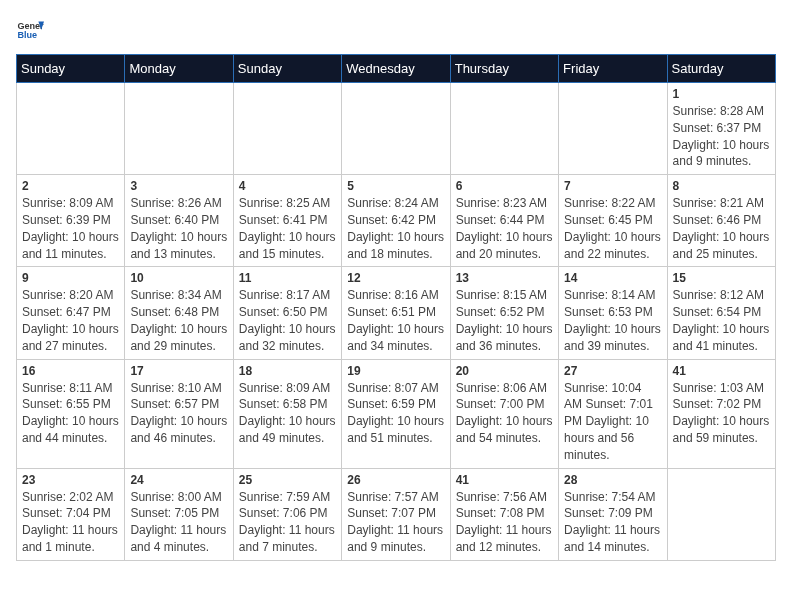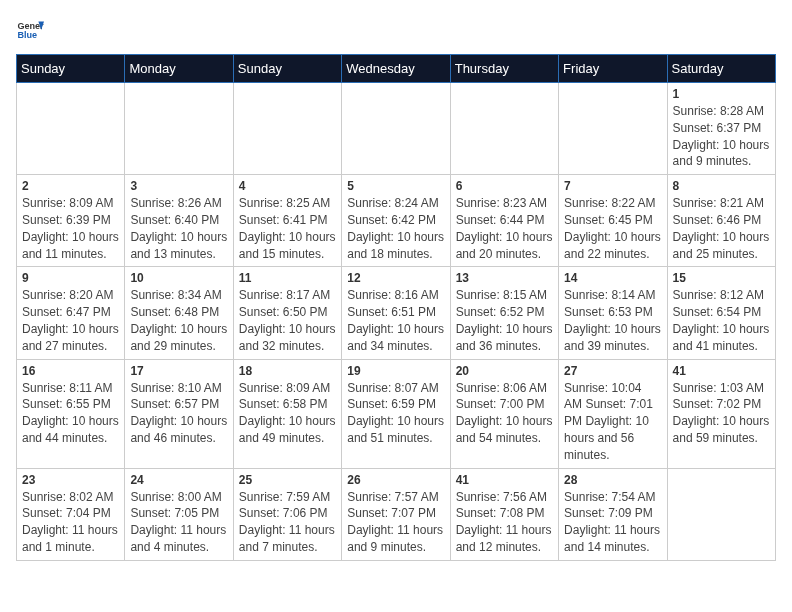--- a/index.html
+++ b/index.html
@@ -257,21 +257,21 @@
         <td>
           <span class="day-num">41</span>
           <div class="day-info">Sunrise: 1:03 AM
 Sunset: 7:02 PM
 Daylight: 10 hours and 59 minutes.</div>
         </td>
       </tr>
       <tr>
         <td>
           <span class="day-num">23</span>
-          <div class="day-info">Sunrise: 8:02 AM
+          <div class="day-info">Sunrise: 2:02 AM
 Sunset: 7:04 PM
 Daylight: 11 hours and 1 minute.</div>
         </td>
         <td>
           <span class="day-num">24</span>
           <div class="day-info">Sunrise: 8:00 AM
 Sunset: 7:05 PM
 Daylight: 11 hours and 4 minutes.</div>
         </td>
         <td>

